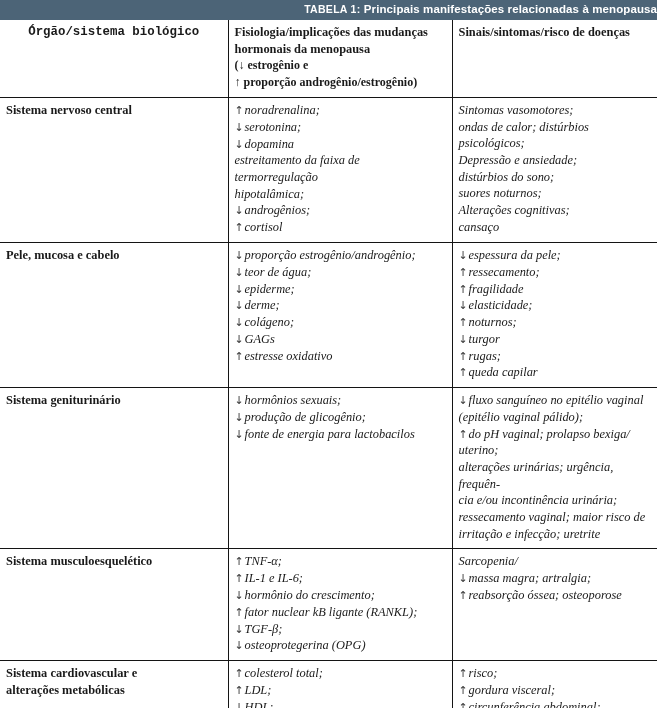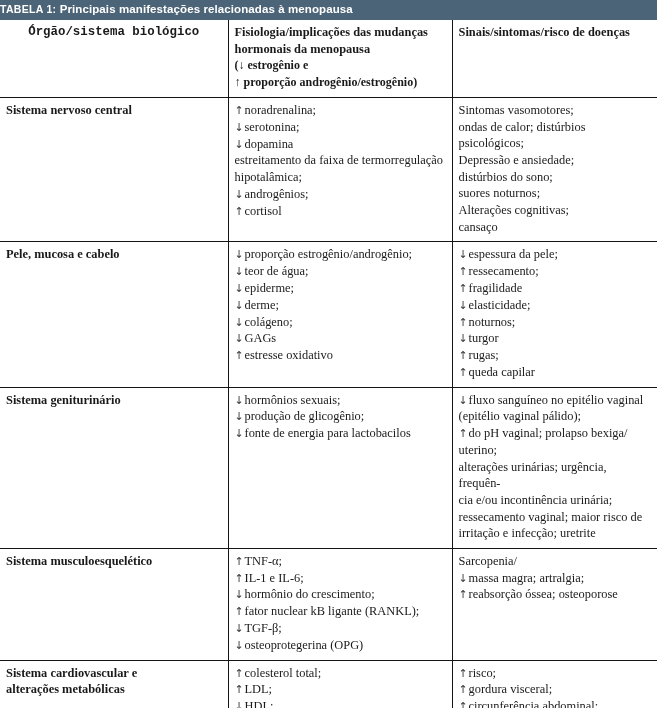--- a/index.html
+++ b/index.html
@@ -17,21 +17,21 @@
 
   .table-wrap {
     width: 657px;
     box-sizing: border-box;
   }
 
   
   .title-bar {
     background: #4c6477;
     color: #ffffff;
-    text-align: left;
+    text-align: right;
     font-family: "Liberation Sans", sans-serif;
     font-weight: bold;
     font-size: 11.5px;
     letter-spacing: 0.1px;
     padding: 3px 0 4px 0;
     line-height: 1.15;
   }
   .title-bar .tbl-num {
     font-size: 10.5px;
     letter-spacing: 0.3px;
@@ -91,20 +91,21 @@
     list-style: none;
     margin: 0;
     padding: 0;
   }
   ul.items li {
     margin: 0;
     padding: 0 0 0 0;
     white-space: pre-wrap;
     font-size: 12.4px;
     line-height: 1.345;
+    font-style: italic;
   }
   ul.items li .arr {
     display: inline-block;
     width: 10px;
     font-family: "DejaVu Sans", sans-serif;
     font-size: 11px;
     color: #3a3a3a;
     transform: translateY(-0.5px);
   }
   ul.items li.noarr .arr { width: 0; }

